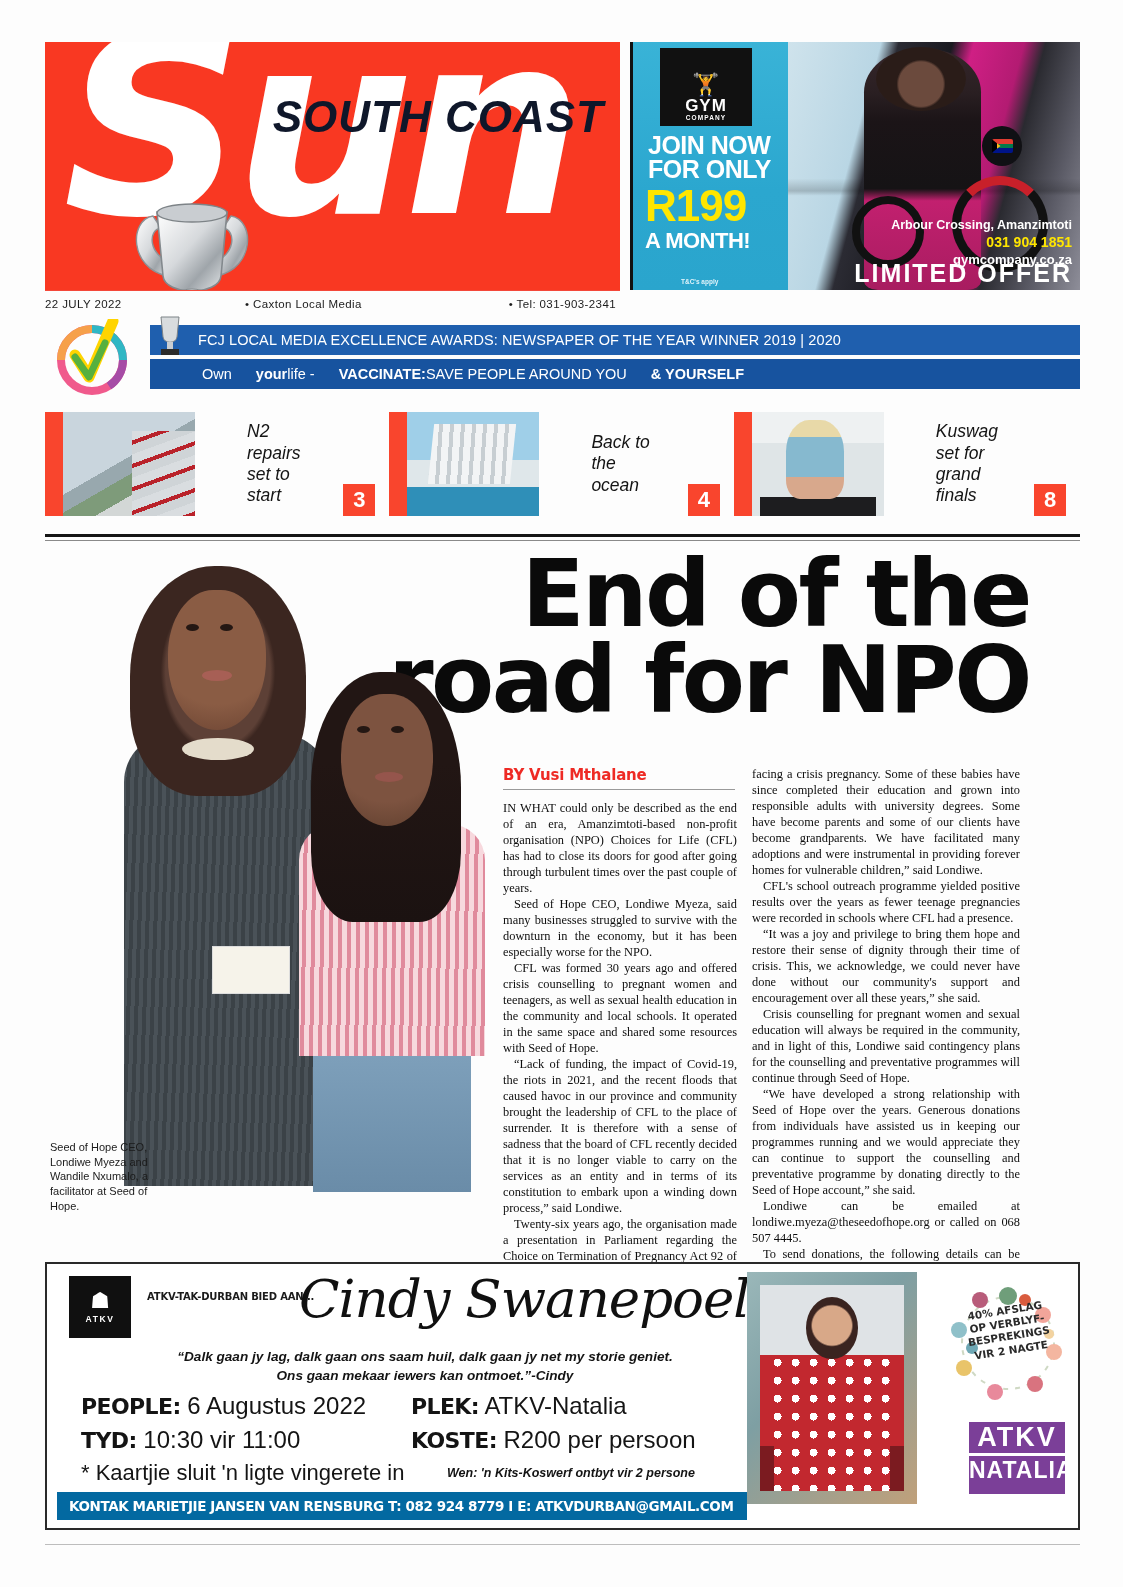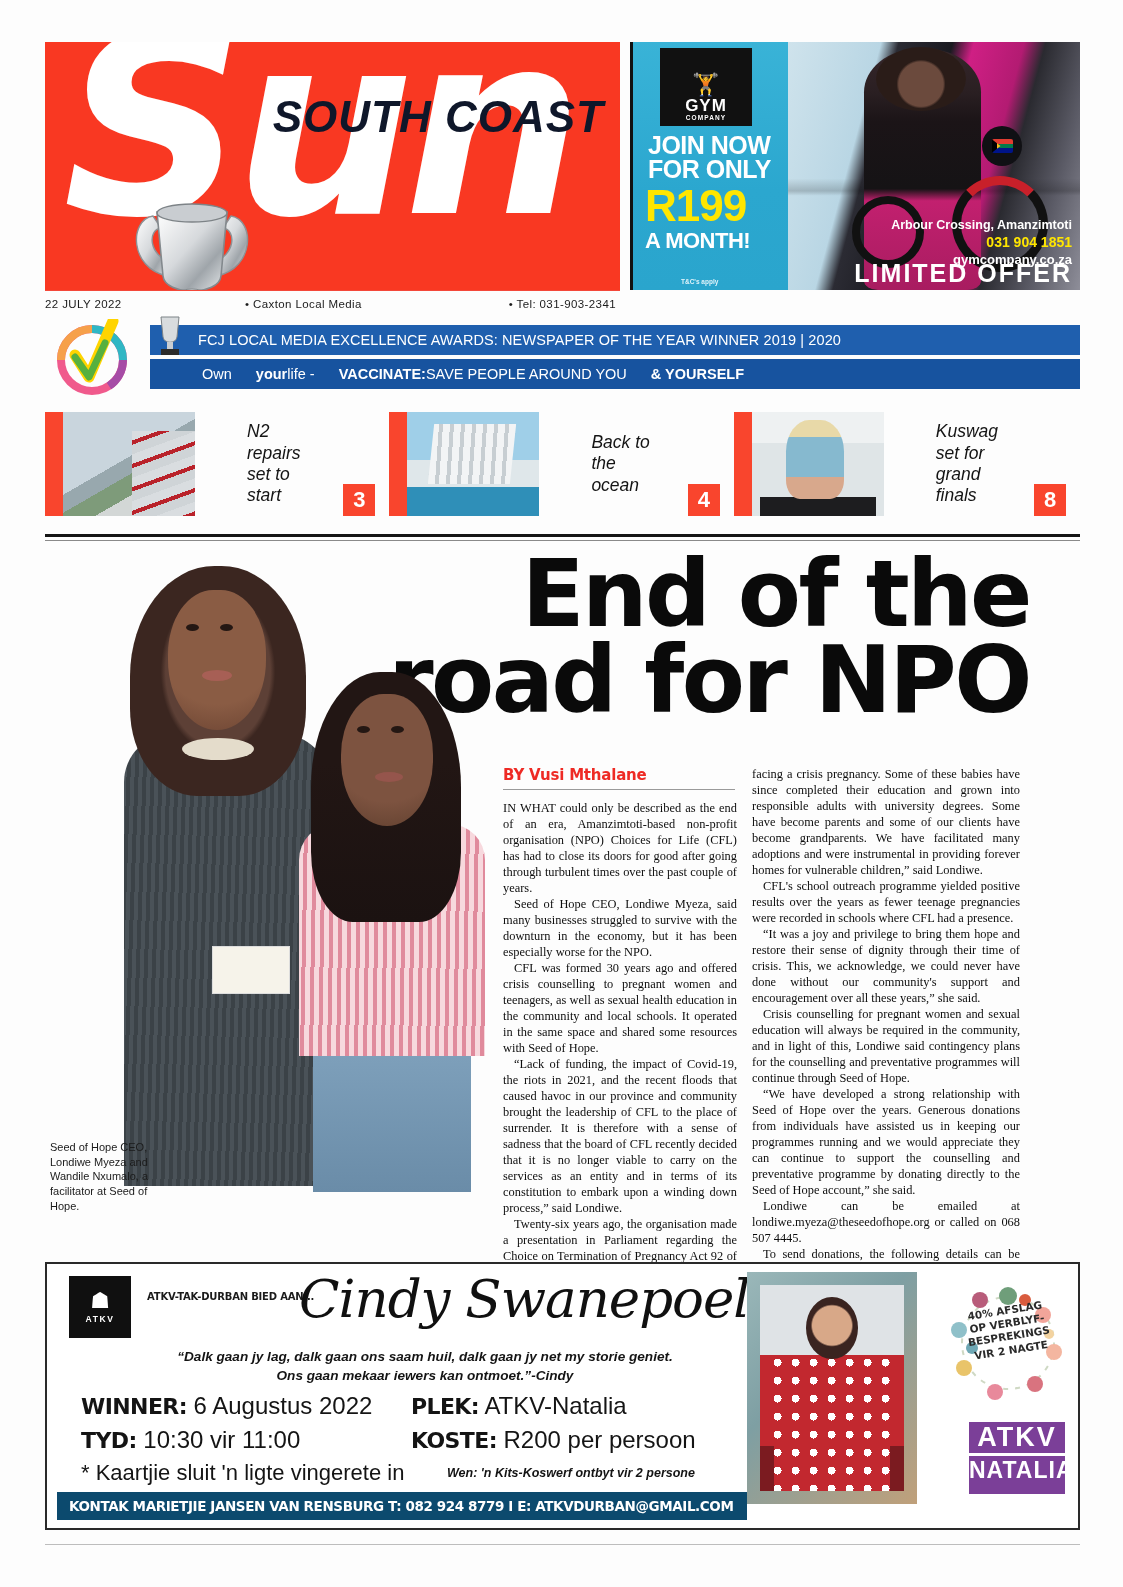--- a/index.html
+++ b/index.html
@@ -321,21 +321,21 @@
   .atkv-wen {
     position:absolute; left: 400px; top: 202px;
     font-size: 12.5px; font-style: italic; font-weight:700; color:#141414;
   }
   .atkv-fine {
     position:absolute; left: 34px; top: 226px;
     font-size: 8px; color:#2a2a2a; letter-spacing:0.1px;
   }
   .atkv-contact {
     position:absolute; left: 10px; bottom: 8px; width: 690px; height: 28px;
-    background:#0c4a6e; color:#fff;
+    background:#0369a1; color:#fff;
     display:flex; align-items:center; padding-left: 12px;
     font-family: "DejaVu Sans", sans-serif;
     font-size: 13.5px; font-weight:700; letter-spacing:-0.4px;
   }
   .atkv-frame {
     position:absolute; left: 700px; top: 8px; width: 170px; height: 232px;
     background: linear-gradient(135deg,#9ab7b9 0%, #7e9fa3 40%, #c0a07a 100%);
     padding: 13px;
   }
   .atkv-frame-in {
@@ -557,21 +557,21 @@
     <div class="atkv-bied">ATKV-TAK-DURBAN BIED AAN...</div>
     <div class="atkv-name">Cindy Swanepoel</div>
     <div class="atkv-quote">
       <span>“Dalk gaan jy lag, dalk gaan ons saam huil, dalk gaan jy net my storie geniet.</span><br>
       <span>Ons gaan mekaar iewers kan ontmoet.”-Cindy</span>
     </div>
 
     <div class="atkv-fields">
       <div class="af-row">
         <div class="af-cell">
-          <span class="af-lab">WINNER:</span>
+          <span class="af-lab">PEOPLE:</span>
           <span>6 Augustus 2022</span>
         </div>
         <div class="af-cell">
           <span class="af-lab">PLEK:</span>
           <span>ATKV-Natalia</span>
         </div>
       </div>
       <div class="af-row">
         <div class="af-cell">
           <span class="af-lab">TYD:</span>

